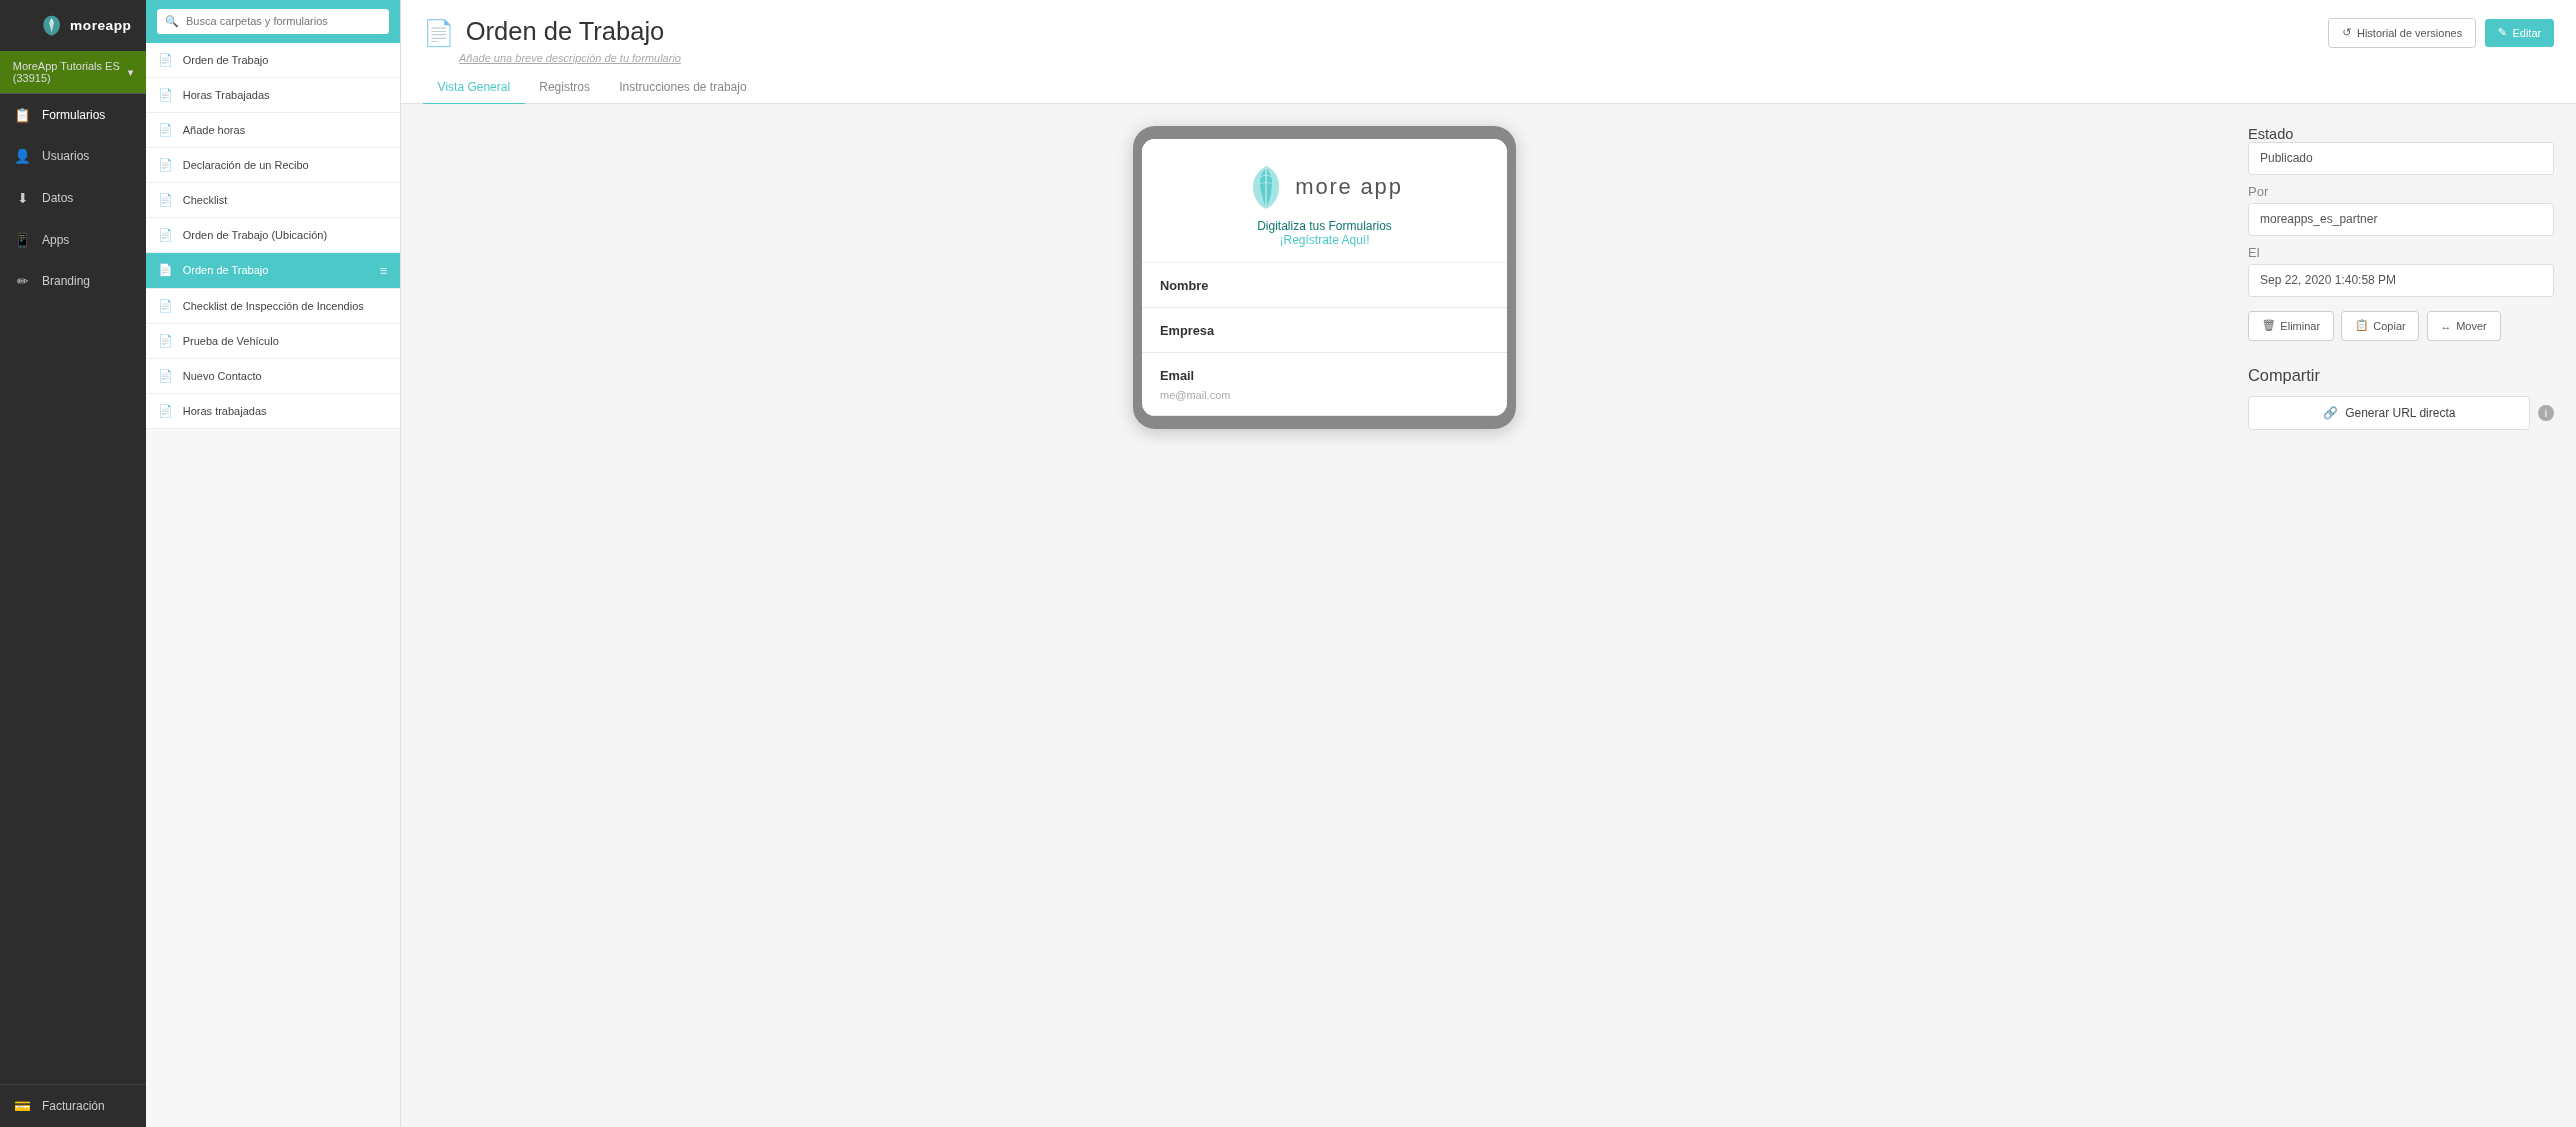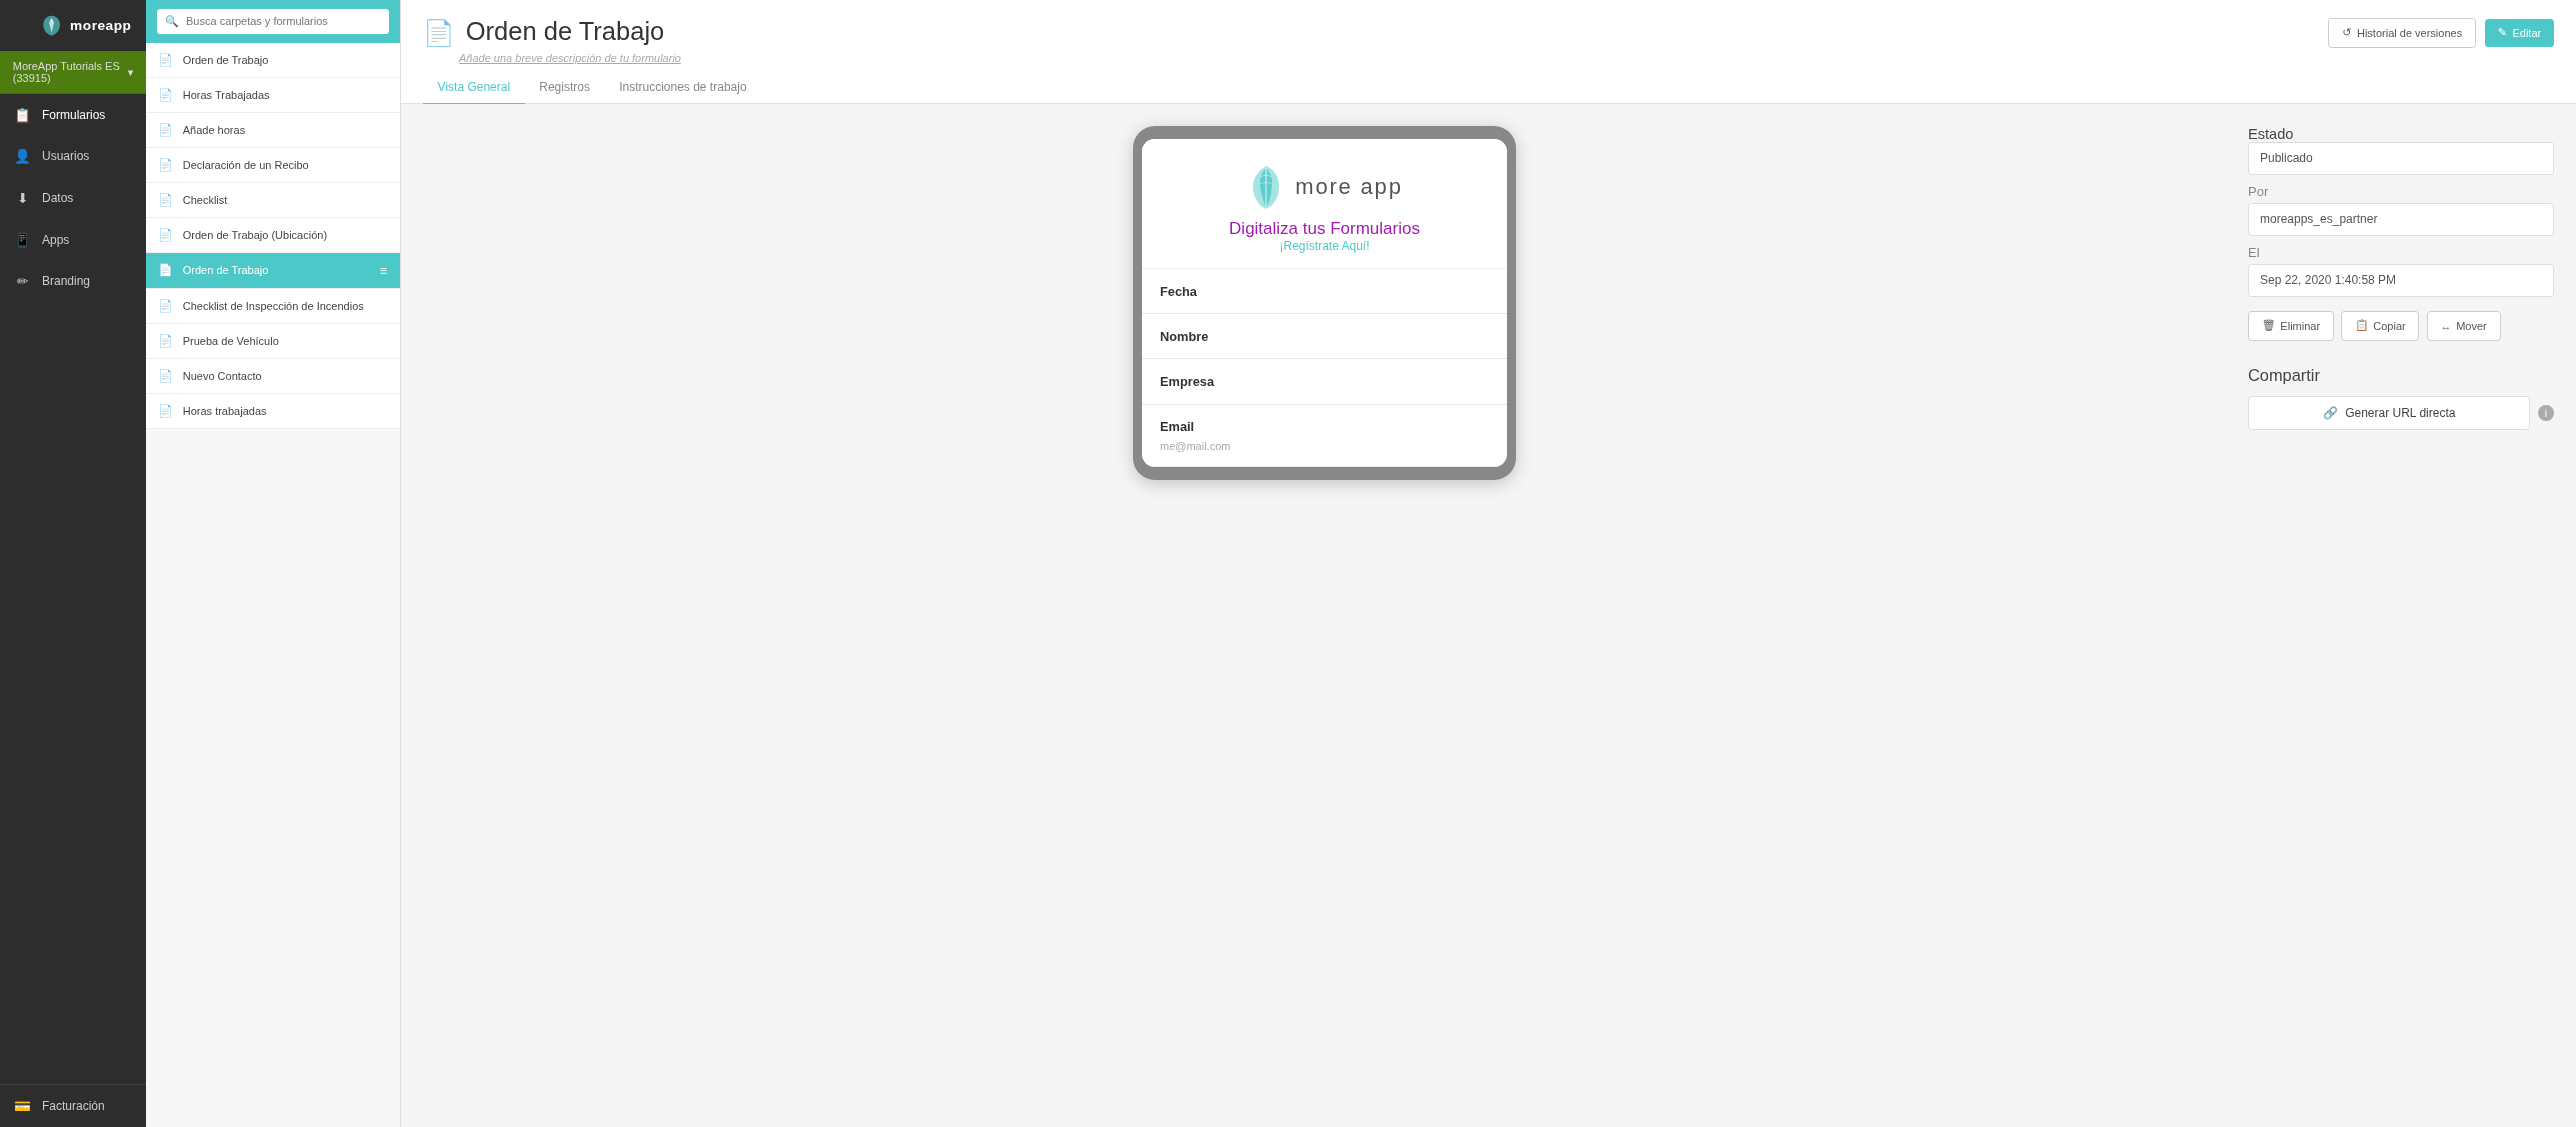--- a/index.html
+++ b/index.html
@@ -247,22 +247,22 @@
       width: 40px;
       height: 46px;
     }
     .phone-logo-wordmark {
       font-size: 25.5px;
       font-weight: 300;
       color: #555;
       letter-spacing: 0.9px;
     }
     .phone-tagline {
-      font-size: 17px;
-      color: #a21caf;
+      font-size: 12px;
+      color: #0f766e;
     }
     .phone-register-link {
       font-size: 12px;
       color: #4dc8c8;
     }
     .form-field-block {
       padding: 14.6px 18px;
       border-bottom: 0.9px solid #e8e8e8;
     }
     .form-field-label {
@@ -517,23 +517,20 @@
                 <path d="M16 14 Q22 10, 28 14" stroke="white" stroke-width="1" fill="none" opacity="0.5"></path>
                 <path d="M14 22 Q22 18, 30 22" stroke="white" stroke-width="1" fill="none" opacity="0.4"></path>
               </svg>
               <span class="phone-logo-wordmark" style="font-size:22px;color:#555;font-weight:300;letter-spacing:1.8px;">more app</span>
             </div>
             <div class="phone-tagline">Digitaliza tus Formularios</div>
             <div class="phone-register-link">¡Regístrate Aquí!</div>
           </div>
 
           <div class="form-field-block">
-            <span class="form-field-label">Fecha</span>
-          </div>
-          <div class="form-field-block">
             <span class="form-field-label">Nombre</span>
           </div>
           <div class="form-field-block">
             <span class="form-field-label">Empresa</span>
           </div>
           <div class="form-field-block">
             <span class="form-field-label">Email</span>
             <div class="form-field-value">me@mail.com</div>
           </div>
         </div>

